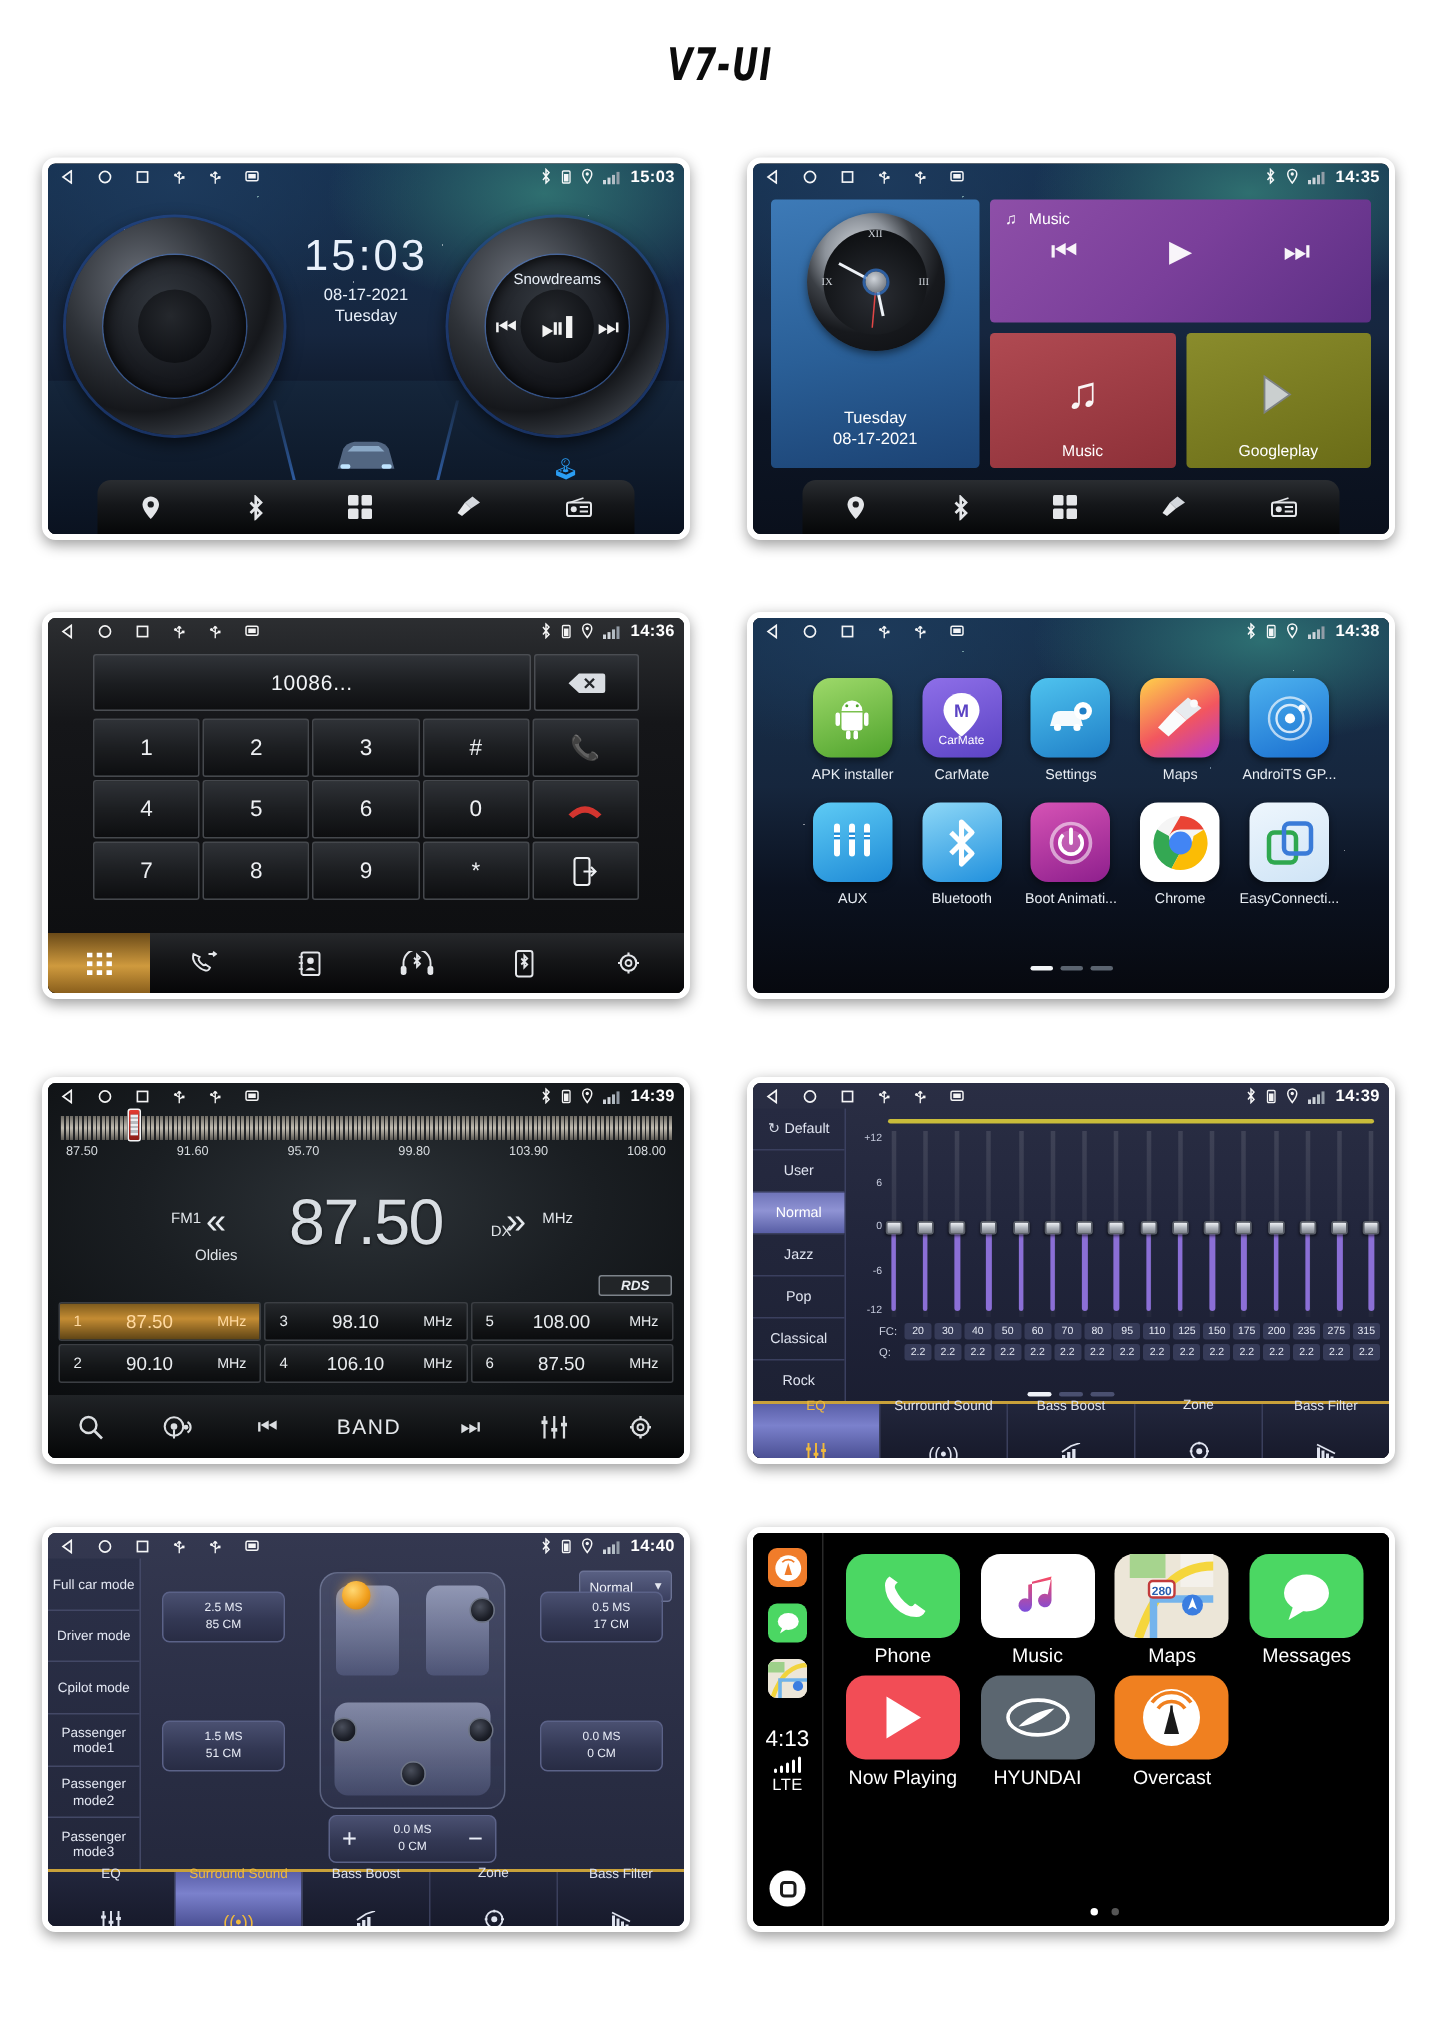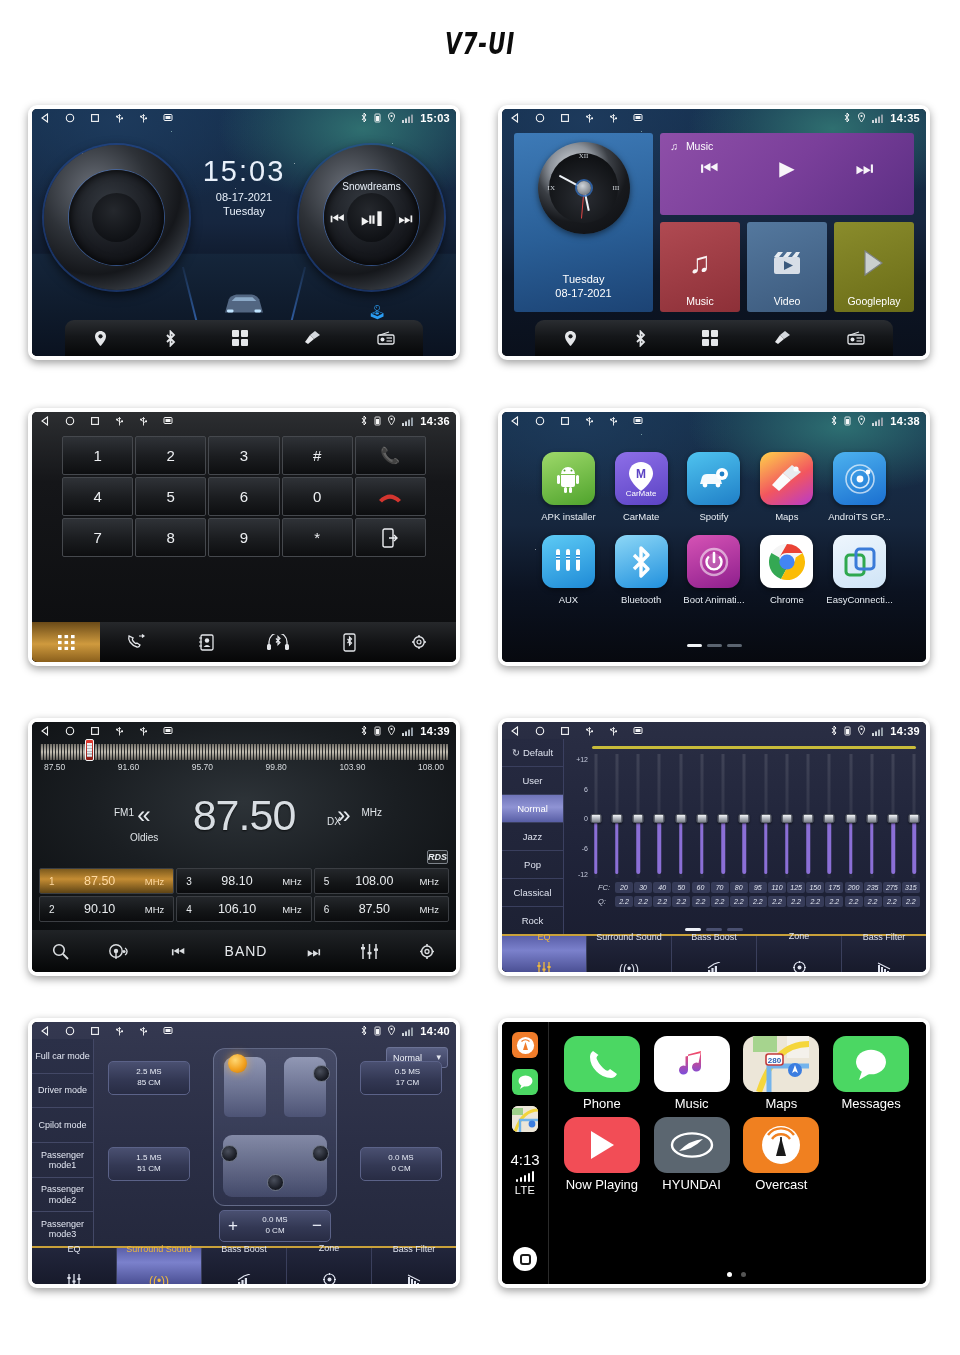--- a/index.html
+++ b/index.html
@@ -244,21 +244,21 @@
     display:flex; align-items:center; justify-content:center; color:#e7ebef; }
   .freq-big { font-size:43px; font-weight:300; letter-spacing:-1px;
     color:#d8dde2; text-shadow:0 1px 2px rgba(0,0,0,.7); }
   .chev { font-size:24px; color:#e6eaee; }
   .band-lbl { position:absolute; left:82px; top:85px; font-size:10px; color:#e2e6ea; }
   .mhz-lbl { position:absolute; right:74px; top:85px; font-size:10px; color:#e2e6ea; }
   .genre-lbl { position:absolute; left:98px; top:110px; font-size:10px; color:#dfe3e7; }
   .dx-lbl { position:absolute; right:115px; top:94px; font-size:10px; color:#dfe3e7; }
   .rds { position:absolute; right:8px; top:128px; font-size:9px; font-weight:bold;
     font-style:italic; color:#e9edf1; border:1px solid #7d838a; border-radius:2px;
-    padding:1px 0; background:#222528; }
+    padding:1px 14px; background:#222528; }
   .presets { position:absolute; left:7px; right:7px; top:146px;
     display:grid; grid-template-columns:repeat(3,1fr); grid-auto-rows:26px; gap:2px; }
   .preset { border:1px solid #3b3e43; border-radius:2px;
     background: linear-gradient(180deg,#24272b 0%,#131517 60%,#0b0c0e 100%);
     display:flex; align-items:center; padding:0 9px; color:#e9ecef; font-size:11px; }
   .preset.on { background: linear-gradient(180deg,#7c5a1d 0%, #c48c33 42%, #5e4415 100%);
     color:#ffd9a0; }
   .preset .n { width:16px; font-size:10px; }
   .preset .f { flex:1; text-align:center; font-size:12.5px; }
   .preset .u { width:30px; text-align:right; font-size:9.5px; }
@@ -284,21 +284,21 @@
   .eq-bands { position:absolute; inset:0; display:flex; justify-content:space-between; }
   .eq-band { position:relative; width:11px; height:100%; }
   .eq-track { position:absolute; left:50%; transform:translateX(-50%);
     width:3px; top:0; bottom:0; background: linear-gradient(180deg, rgba(255,255,255,.11), rgba(255,255,255,.03)); }
   .eq-fill { position:absolute; left:50%; transform:translateX(-50%);
     width:3.5px; bottom:4px; background:#8b6fd6; border-radius:2px; }
   .eq-thumb { position:absolute; left:50%; transform:translateX(-50%);
     width:11px; height:9px; border-radius:2px;
     background: linear-gradient(180deg,#f2f4f7 0%, #b9bec6 45%, #7e838b 100%);
     border:1px solid #5a5f67; box-shadow:0 1px 2px rgba(0,0,0,.6); }
-  .eq-rows { margin-left:28px; margin-top:4px;font-style:italic; }
+  .eq-rows { margin-left:16px; margin-top:4px; }
   .eq-row { display:flex; align-items:center; gap:0; margin-bottom:3px; }
   .eq-rowlbl { width:17px; font-size:7.5px; color:#ccd1e0; }
   .eq-cells { flex:1; display:flex; justify-content:space-between; }
   .eq-cell { width:18px; height:11px; border-radius:2px; background:#363b58;
     color:#e4e8f3; font-size:7px; display:flex; align-items:center; justify-content:center; }
   .eq-pager { position:absolute; left:0; right:0; bottom:41px; display:flex;
     justify-content:center; gap:5px; }
   .eq-pager i { width:16px; height:3px; border-radius:2px; background:#4a5070; display:block; }
   .eq-pager i.on { background:#eef1f8; }
 
@@ -622,30 +622,20 @@
               <span class="ico">▶</span>
               <span class="ico">⏭</span>
             </div>
           </div>
 
           <div class="w-tiles">
             <div class="w-tile" style="background:linear-gradient(160deg,#b04a52,#8d3038)">
               <span class="gly ico">♫</span>
               <span class="lbl">Music</span>
             </div>
-            <div class="w-tile" style="background:linear-gradient(160deg,#54789e,#3c5a7d)">
-              <span class="gly ico">
-                  <svg width="30" height="26" viewBox="0 0 30 26">
-                    <rect x="2" y="7" width="26" height="17" rx="2" fill="#dfe5ec"></rect>
-                    <path d="M2 7 L6 2 L11 2 L7 7 Z M11 7 L15 2 L20 2 L16 7 Z M20 7 L24 2 L28 2 L25 7 Z" fill="#eff3f7"></path>
-                    <path d="M12 11 L21 15.5 L12 20 Z" fill="#3c5a7d"></path>
-                  </svg>
-                </span>
-              <span class="lbl">Video</span>
-            </div>
             <div class="w-tile" style="background:linear-gradient(160deg,#8a8c2c,#6a6c17)">
               <span class="gly ico">
                   <svg width="28" height="28" viewBox="0 0 28 28">
                     <path d="M5 2 L22 14 L5 26 Z" fill="#cfd4d9" stroke="#7e8389" stroke-width="1.2"></path>
                   </svg>
                 </span>
               <span class="lbl">Googleplay</span>
             </div>
           </div>
         </div>
@@ -756,20 +746,29 @@
                 <rect x="3" y="5.4" width="2" height="4.6" fill="#d7dde3"></rect>
                 <rect x="6" y="3.6" width="2" height="6.4" fill="#b9c2ca"></rect>
                 <rect x="9" y="1.6" width="2" height="8.4" fill="#97a1ab"></rect>
               </svg>
             </span>
           <span class="sb-time">14:36</span>
         </div>
       </div>
 
       <div class="dial-inner">
+        <div class="dial-display">
+          <div class="dial-num">10086...</div>
+          <div class="dial-del">
+            <svg width="26" height="15" viewBox="0 0 26 15">
+                <path d="M8 1 H24 a1.5 1.5 0 0 1 1.5 1.5 v10 a1.5 1.5 0 0 1 -1.5 1.5 H8 L1 7.5 Z" fill="#d9dde2"></path>
+                <path d="M12 4.5 L18 10.5 M18 4.5 L12 10.5" stroke="#24272b" stroke-width="1.6"></path>
+              </svg>
+          </div>
+        </div>
         <div class="keypad">
           <div class="key">1</div>
           <div class="key">2</div>
           <div class="key">3</div>
           <div class="key">#</div>
           <div class="key call">📞</div>
           <div class="key">4</div>
           <div class="key">5</div>
           <div class="key">6</div>
           <div class="key">0</div>
@@ -948,21 +947,21 @@
         <div class="app">
           <div class="app-ic" style="background:linear-gradient(160deg,#4fc3ef,#1f7fc7)">
             <svg width="34" height="26" viewBox="0 0 34 26">
                 <path d="M3 18 L5 11 Q6 8 10 8 H18 Q21 8 23 11 L25 18 Z" fill="#fff" opacity=".95"></path>
                 <circle cx="8" cy="19" r="2.4" fill="#fff"></circle>
                 <circle cx="21" cy="19" r="2.4" fill="#fff"></circle>
                 <circle cx="25" cy="8" r="6" fill="#fff"></circle>
                 <circle cx="25" cy="8" r="2.4" fill="#1f7fc7"></circle>
               </svg>
           </div>
-          <div class="app-lb">Spotify</div>
+          <div class="app-lb">Settings</div>
         </div>
         <div class="app">
           <div class="app-ic" style="background:linear-gradient(150deg,#ffd24a,#f2565f 55%,#b83acb)">
             <svg width="34" height="32" viewBox="0 0 34 32">
                 <path d="M22 2 L31 9 L21 17 L13 10 Z" fill="#e8ebef"></path>
                 <path d="M13 10 L21 17 L9 28 L2 22 Z" fill="#fafbfc"></path>
                 <circle cx="26" cy="6" r="2.6" fill="#fafbfc"></circle>
               </svg>
           </div>
           <div class="app-lb">Maps</div>

